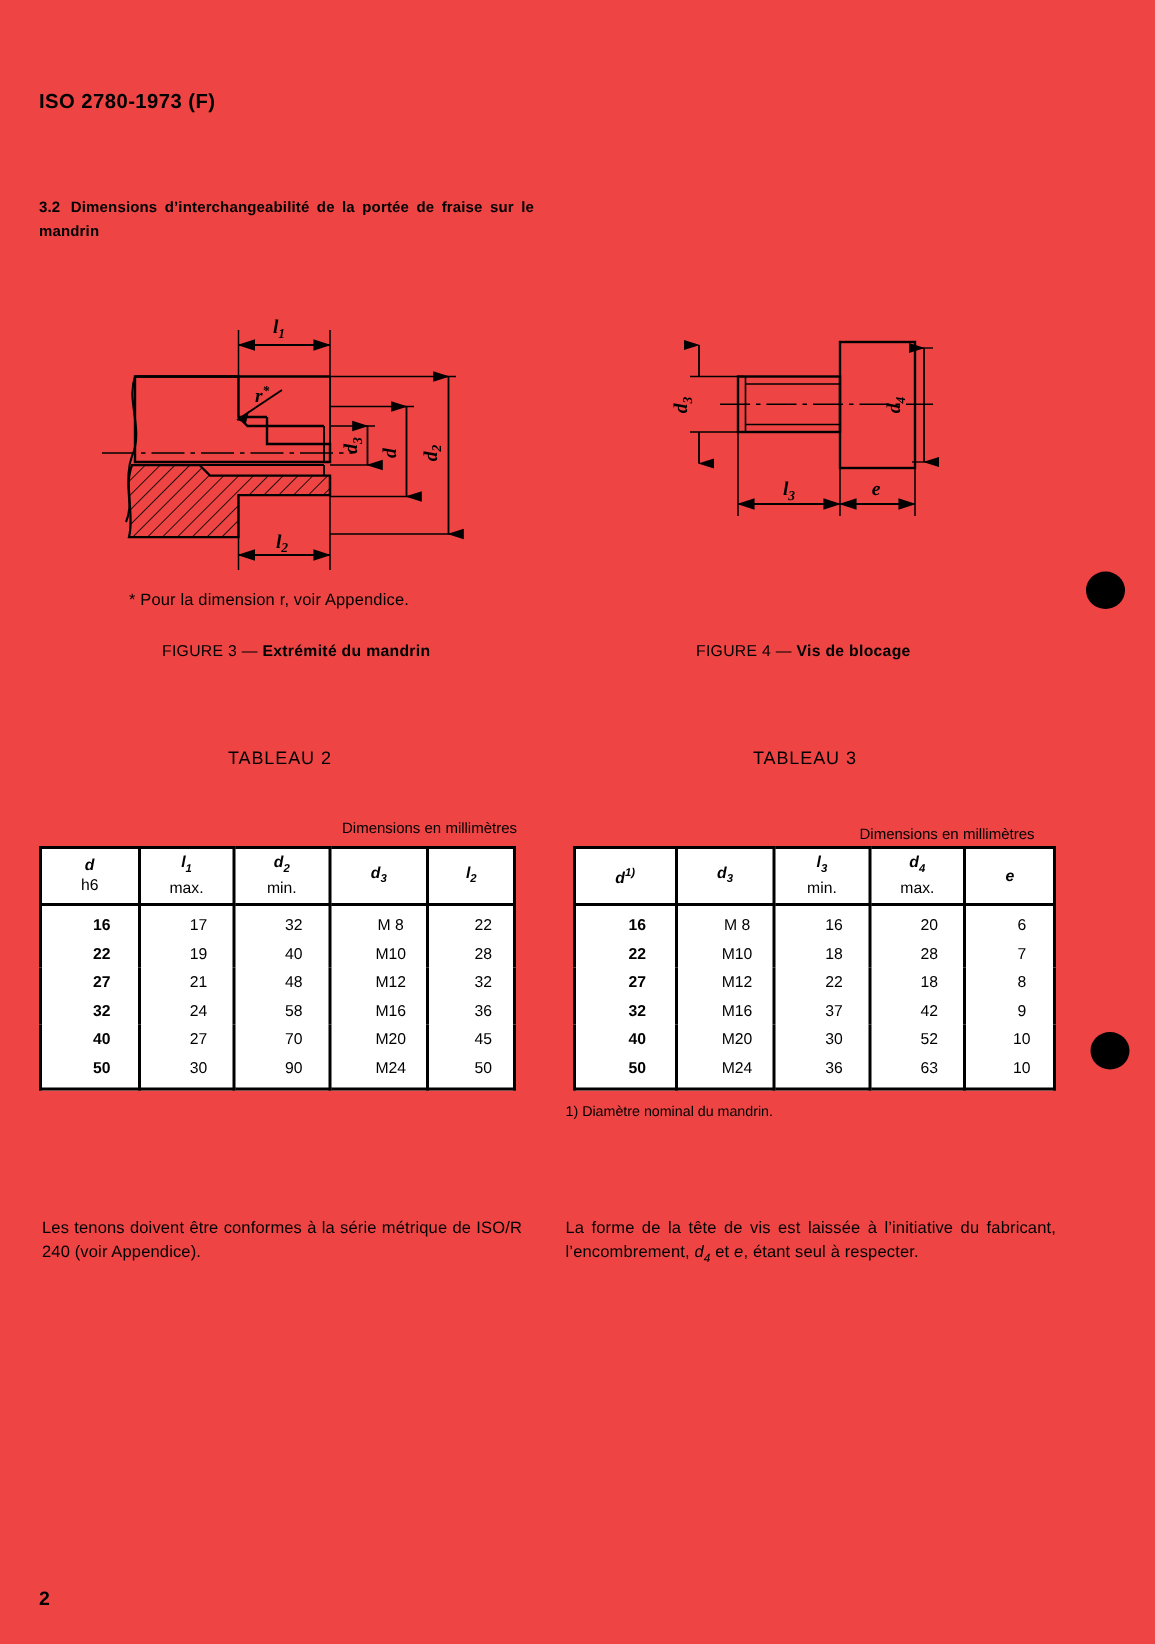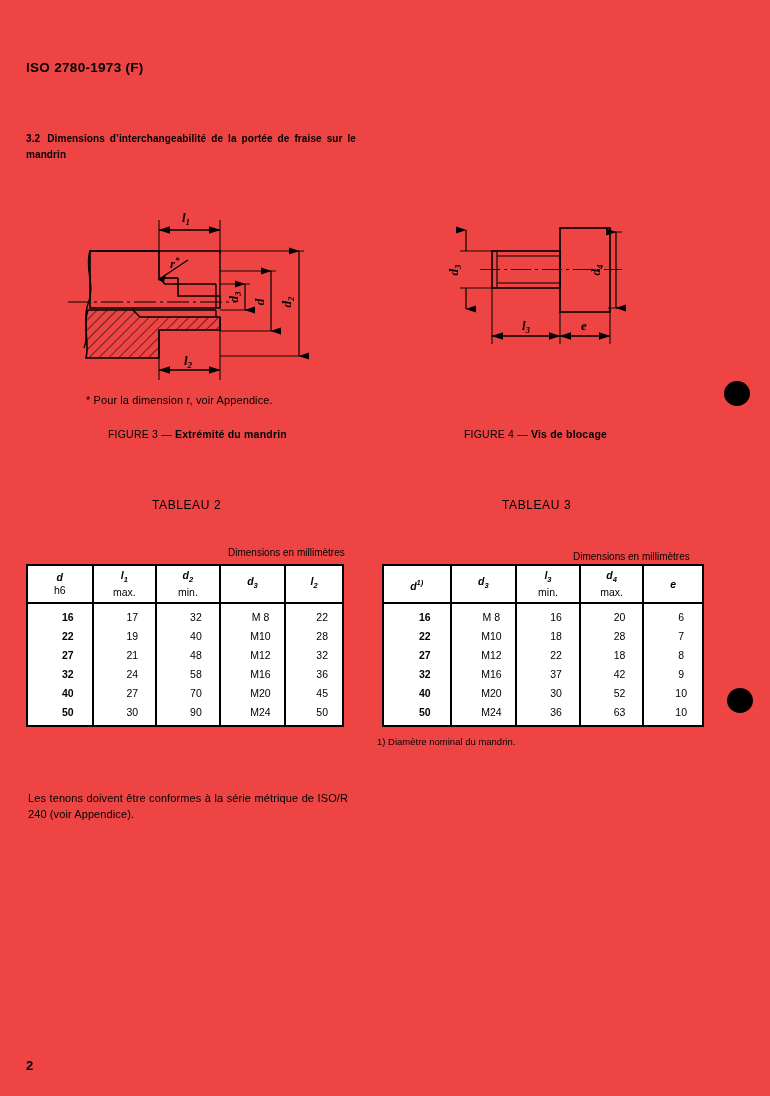--- a/index.html
+++ b/index.html
@@ -69,20 +69,21 @@
   .tbl-foot {
     position: absolute;
     font-size: 9.5px;
   }
   .para {
     position: absolute;
     font-size: 11px;
     line-height: 16px;
     text-align: justify;
     letter-spacing: 0.1px;
+    margin-top: 21px;
   }
   .pageno {
     position: absolute;
     left: 26px;
     top: 1058px;
     font-size: 13px;
     font-weight: bold;
   }
   .margin-dot {
     position: absolute;
@@ -444,19 +445,20 @@
         <td>63</td>
         <td>10</td>
       </tr>
     </tbody>
   </table>
 
   <div class="tbl-foot" style="left:377px; top:736px;">1) Diamètre nominal du mandrin.</div>
 
   <div class="para" style="left:28px; top:790px; width:320px;">Les tenons doivent être conformes à la série métrique de ISO/R 240 (voir Appendice).</div>
 
+  <div class="para" style="left:377px; top:790px; width:327px;"><span>La forme de la tête de vis est laissée à l’initiative du fabricant, l’encombrement, </span><i class="v">d<sub>4</sub></i><span> et </span><i class="v">e</i><span>, étant seul à respecter.</span></div>
 
   <div class="margin-dot" style="left:724px; top:381px;"></div>
   <div class="margin-dot" style="left:727px; top:688px;"></div>
 
   <div class="pageno">2</div>
 
 </div>
 
 </body></html>

